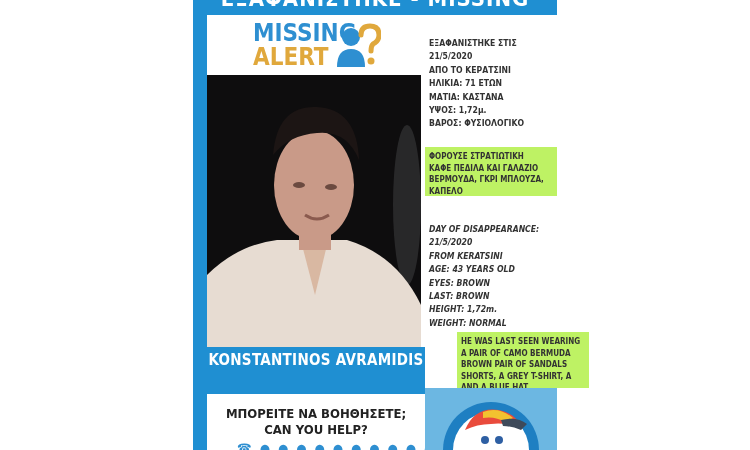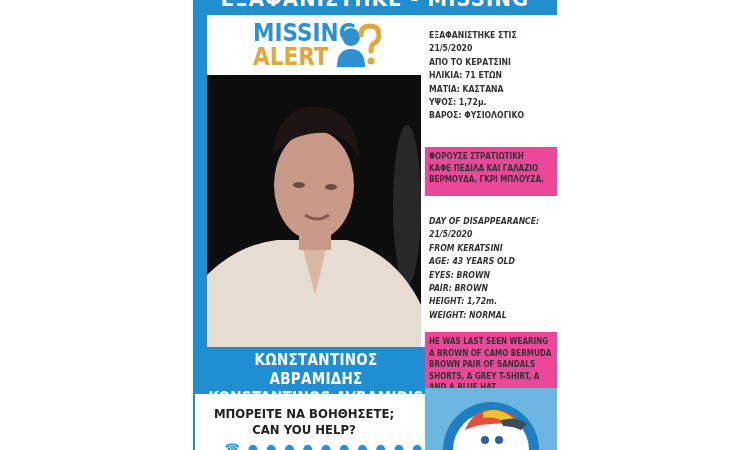--- a/index.html
+++ b/index.html
@@ -8,29 +8,29 @@
   .header{position:absolute;left:0;top:-12px;width:364px;height:27px;background:#1f8fd2;color:#fff;font-weight:bold;font-size:22px;letter-spacing:1px;text-align:center;line-height:22px;overflow:hidden;white-space:nowrap;}
   .frame-left{position:absolute;left:0;top:15px;width:14px;height:435px;background:#1f8fd2;}
   .logo-area{position:absolute;left:14px;top:15px;width:214px;height:60px;background:#fff;}
   .logo-text{position:absolute;left:46px;top:6px;font-weight:bold;font-size:24px;line-height:24px;letter-spacing:0;}
   .logo-missing{color:#2e8fd1;display:block;}
   .logo-alert{color:#e0a83c;display:block;}
   .logo-icon{position:absolute;left:128px;top:8px;width:46px;height:46px;}
   .photo{position:absolute;left:14px;top:75px;width:214px;height:272px;background:#0e0d0e;overflow:hidden;}
   .photo svg{display:block;}
   .name-band{position:absolute;left:14px;top:347px;width:218px;height:47px;background:#1f8fd2;color:#fff;font-weight:bold;text-align:center;font-size:15px;line-height:19px;padding-top:4px;box-sizing:border-box;letter-spacing:0.3px;}
-  .help-box{position:absolute;left:2px;top:394px;width:218px;height:56px;background:#fff;text-align:center;font-weight:bold;color:#222;font-size:13px;line-height:16px;padding-top:12px;box-sizing:border-box;}
+  .help-box{position:absolute;left:14px;top:394px;width:218px;height:56px;background:#fff;text-align:center;font-weight:bold;color:#222;font-size:13px;line-height:16px;padding-top:12px;box-sizing:border-box;}
   .phone{position:absolute;left:30px;top:47px;width:180px;height:10px;color:#2e8fd1;font-size:13px;letter-spacing:2px;text-align:left;white-space:nowrap;}
   .right-col{position:absolute;left:232px;top:15px;width:132px;height:435px;background:#fff;}
-  .info-block{position:absolute;left:4px;width:124px;font-weight:bold;color:#333;font-size:8.6px;line-height:13.4px;}
+  .info-block{position:absolute;left:4px;width:124px;font-weight:bold;color:#333;font-size:8.6px;line-height:13.4px;margin-top:8px;}
   .info-gr{top:14px;}
-  .gray-box{position:absolute;left:0;width:132px;background:#ec4899;box-sizing:border-box;padding:4px 4px;font-weight:bold;color:#333;font-size:8px;line-height:11.5px;}
+  .gray-box{position:absolute;left:0;width:132px;background:#bef264;box-sizing:border-box;padding:4px 4px;font-weight:bold;color:#333;font-size:8px;line-height:11.5px;}
   .gray-gr{top:132px;height:49px;}
   .info-en{top:200px;font-style:italic;}
-  .gray-en{top:317px;height:56px;}
+  .gray-en{top:317px;height:56px;margin-left:32px;}
   .badge-area{position:absolute;left:0;top:373px;width:132px;height:62px;background:#6cb7e2;overflow:hidden;}
 </style>
 </head>
 <body>
 
 <div class="poster">
   <div class="header">ΕΞΑΦΑΝΙΣΤΗΚΕ - MISSING</div>
   <div class="frame-left"></div>
 
   <div class="logo-area">
@@ -55,21 +55,20 @@
       <ellipse cx="107" cy="110" rx="40" ry="55" fill="#c99a88"></ellipse>
       <path d="M66 80 Q70 30 110 32 Q150 34 152 85 Q140 55 110 58 Q82 60 66 80 Z" fill="#1c1514"></path>
       <ellipse cx="92" cy="110" rx="6" ry="3" fill="#6b4a40"></ellipse>
       <ellipse cx="124" cy="112" rx="6" ry="3" fill="#6b4a40"></ellipse>
       <path d="M98 140 Q110 148 122 140" stroke="#8a5a4e" stroke-width="3" fill="none"></path>
       <rect x="92" y="150" width="32" height="25" fill="#c99a88"></rect>
     </svg>
   </div>
 
   <div class="name-band">
-    <div>ΚΩΝΣΤΑΝΤΙΝΟΣ ΑΒΡΑΜΙΔΗΣ</div>
     <div>KONSTANTINOS AVRAMIDIS</div>
   </div>
 
   <div class="help-box">
     <div>ΜΠΟΡΕΙΤΕ ΝΑ ΒΟΗΘΗΣΕΤΕ;</div>
     <div>CAN YOU HELP?</div>
     <div class="phone">☎ ● ● ● ● ● ● ● ● ● ●</div>
   </div>
 
   <div class="right-col">
@@ -79,34 +78,35 @@
       <div>ΑΠΟ ΤΟ ΚΕΡΑΤΣΙΝΙ</div>
       <div>ΗΛΙΚΙΑ: 71 ΕΤΩΝ</div>
       <div>ΜΑΤΙΑ: ΚΑΣΤΑΝΑ</div>
       <div>ΥΨΟΣ: 1,72μ.</div>
       <div>ΒΑΡΟΣ: ΦΥΣΙΟΛΟΓΙΚΟ</div>
     </div>
     <div class="gray-box gray-gr">
       <div>ΦΟΡΟΥΣΕ ΣΤΡΑΤΙΩΤΙΚΗ</div>
       <div>ΚΑΦΕ ΠΕΔΙΛΑ ΚΑΙ ΓΑΛΑΖΙΟ</div>
       <div>ΒΕΡΜΟΥΔΑ, ΓΚΡΙ ΜΠΛΟΥΖΑ,</div>
+      <div>ΚΑΠΕΛΟ</div>
     </div>
     <div class="info-block info-en">
       <div>DAY OF DISAPPEARANCE:</div>
       <div>21/5/2020</div>
       <div>FROM KERATSINI</div>
       <div>AGE: 43 YEARS OLD</div>
       <div>EYES: BROWN</div>
-      <div>PAIR: BROWN</div>
+      <div>LAST: BROWN</div>
       <div>HEIGHT: 1,72m.</div>
       <div>WEIGHT: NORMAL</div>
     </div>
     <div class="gray-box gray-en">
       <div>HE WAS LAST SEEN WEARING</div>
-      <div>A BROWN OF CAMO BERMUDA</div>
+      <div>A PAIR OF CAMO BERMUDA</div>
       <div>BROWN PAIR OF SANDALS</div>
       <div>SHORTS, A GREY T-SHIRT, A</div>
       <div>AND A BLUE HAT</div>
     </div>
     <div class="badge-area">
       <svg width="132" height="62" viewBox="0 0 132 62">
         <circle cx="66" cy="62" r="48" fill="#1e7fc2"></circle>
         <circle cx="66" cy="62" r="38" fill="#ffffff"></circle>
         <path d="M40 42 Q50 18 74 22 Q92 26 96 40 Q80 34 66 36 Q52 36 40 42 Z" fill="#e94b3c"></path>
         <path d="M58 24 Q74 18 88 30 L80 34 Q70 28 58 30 Z" fill="#f2c230"></path>

